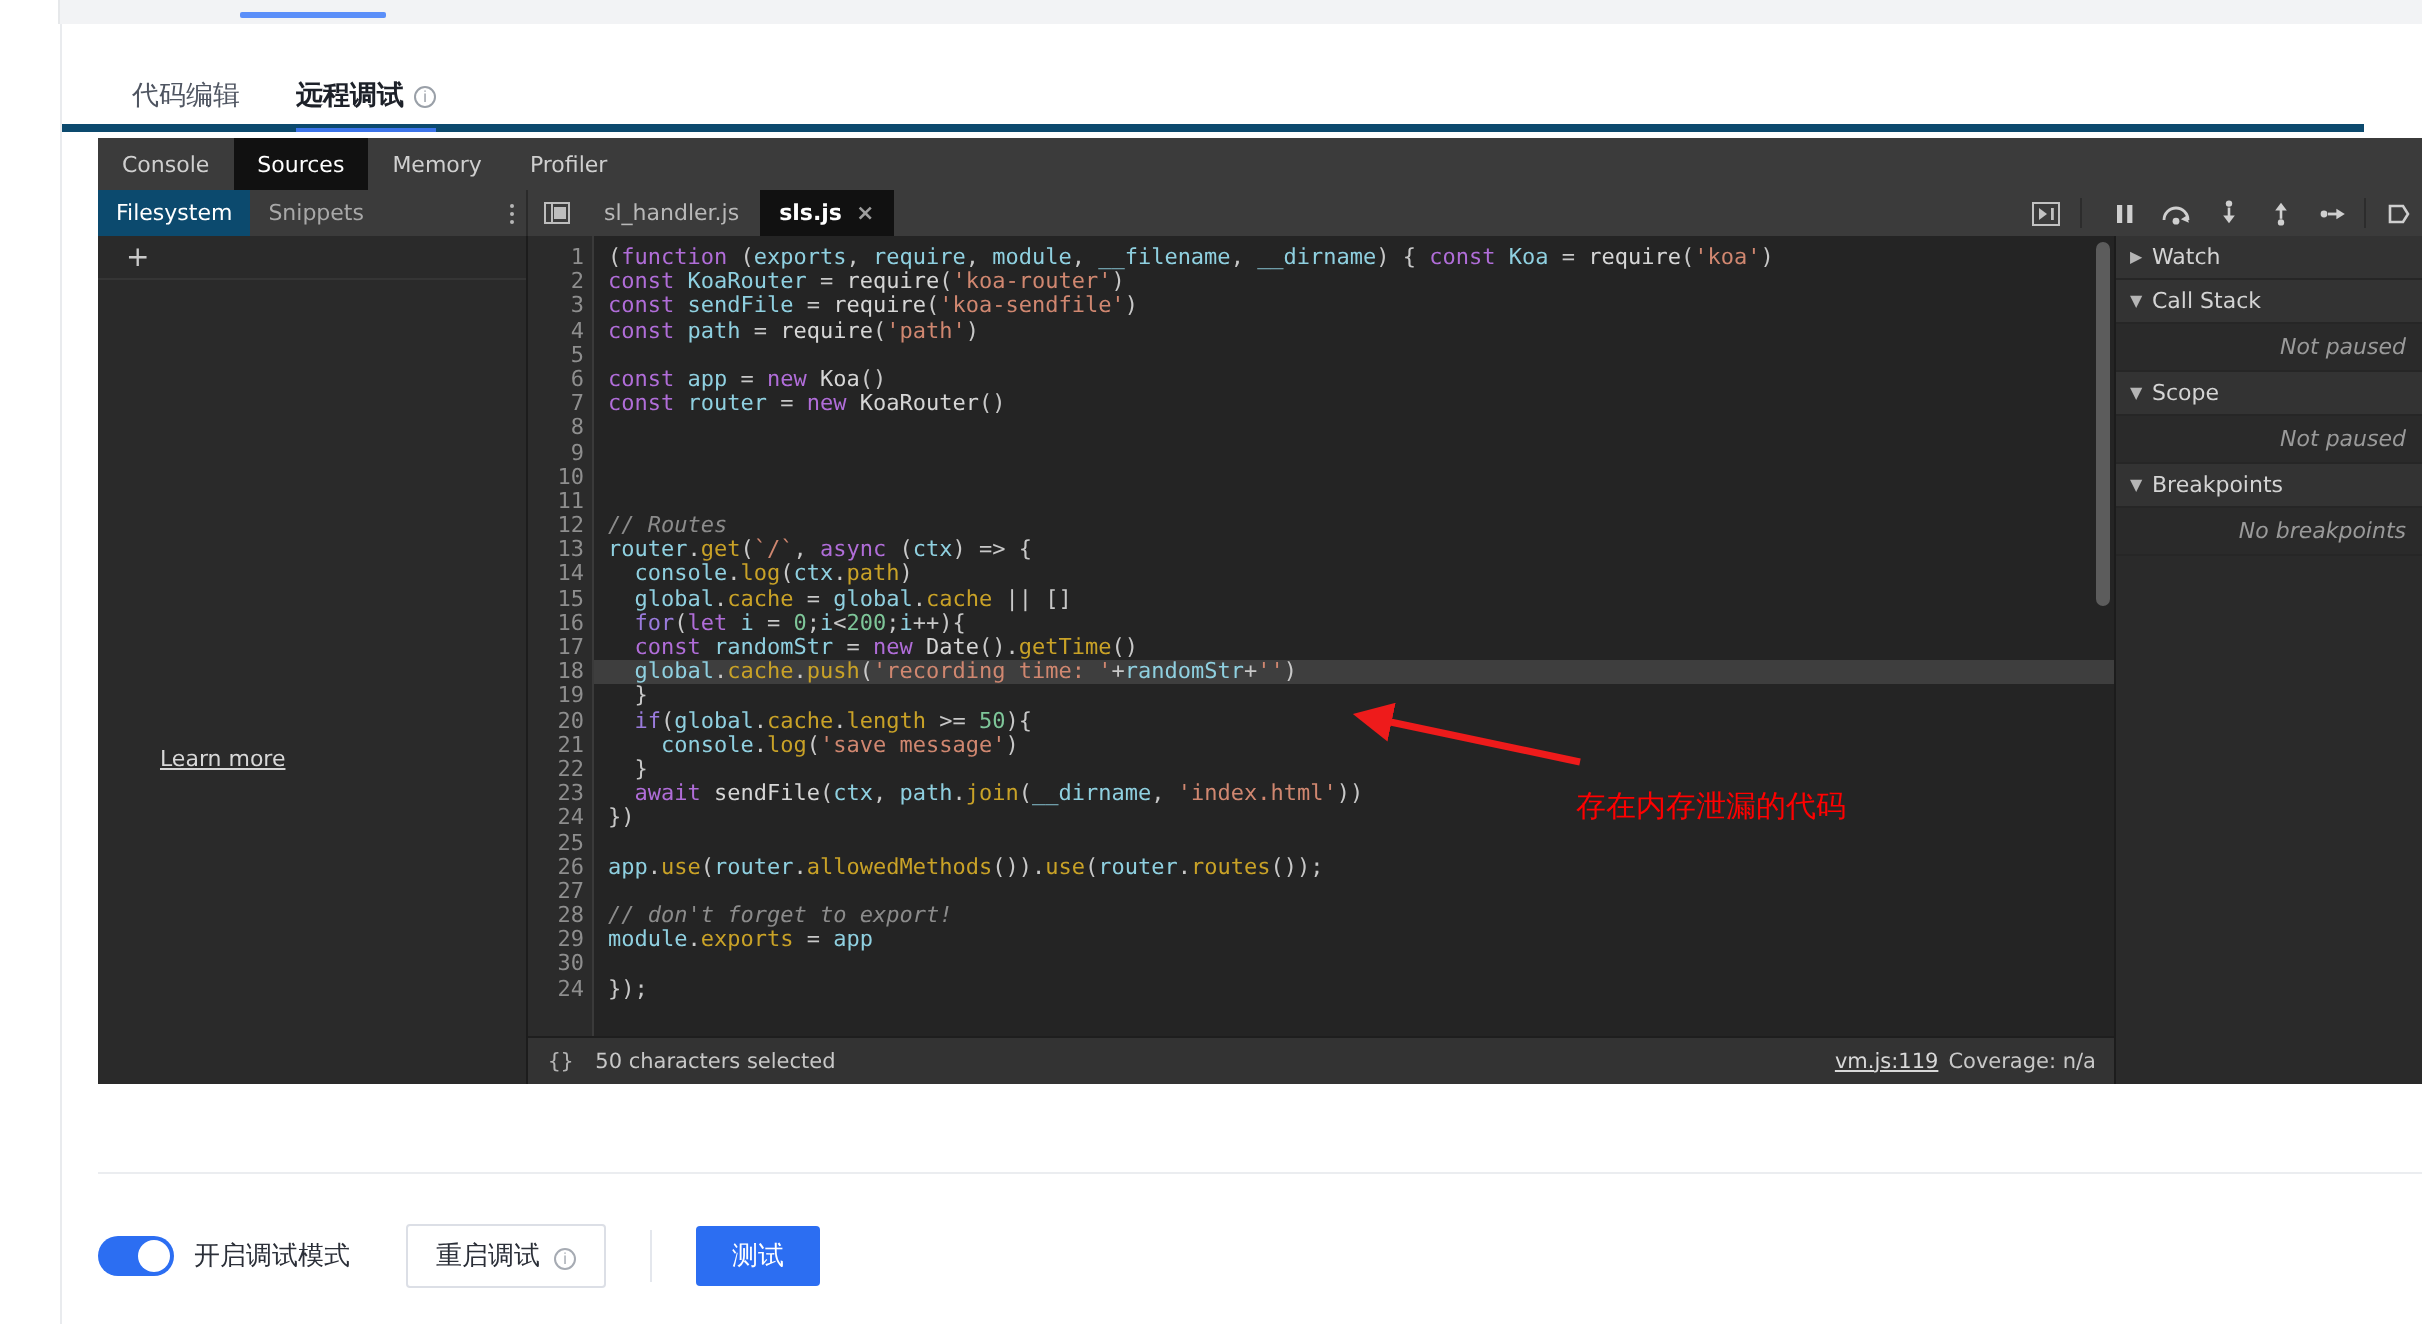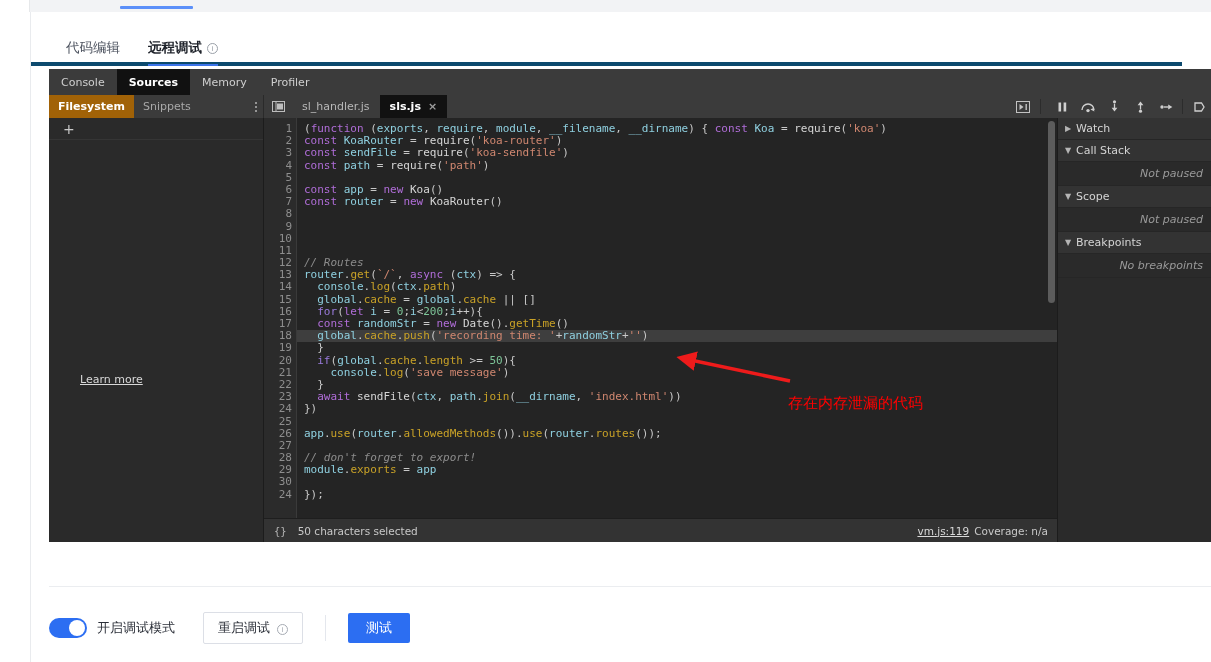--- a/index.html
+++ b/index.html
@@ -75,37 +75,37 @@
   #dt-tabs {
     position: absolute; left: 0; top: 0; width: 1163px; height: 26px;
     background: #3b3b3b;
     display: flex; align-items: stretch;
   }
   .dt-tab {
     display: flex; align-items: center; padding: 0 12px;
     font-size: 11px; color: #cfcfcf; cursor: pointer;
     white-space: nowrap;
   }
-  .dt-tab.sel { background: #111111; color: #ffffff; font-weight: bold; }
+  .dt-tab.sel { background: #111111; color: #ffffff; font-weight: normal; }
 
   
   #dt-sub {
     position: absolute; left: 0; top: 26px; width: 1163px; height: 23px;
     background: #3b3b3b;
   }
   #nav-sub {
     position: absolute; left: 0; top: 0; width: 215px; height: 23px;
     display: flex; align-items: stretch;
     border-right: 1px solid #2a2a2a;
   }
   .sub-tab {
     display: flex; align-items: center; padding: 0 9px;
     font-size: 11px; color: #a8a8a8; cursor: pointer; white-space: nowrap;
   }
-  .sub-tab.sel { background: #a16207; color: #ffffff; font-weight: bold; justify-content: center; }
+  .sub-tab.sel { background: #0c4a6e; color: #ffffff; font-weight: normal; justify-content: center; }
   #nav-kebab {
     position: absolute; right: 6px; top: 0; height: 23px;
     display: flex; flex-direction: column; justify-content: center;
     align-items: center; gap: 2px; cursor: pointer;
   }
   #nav-kebab i { display: block; width: 2px; height: 2px; background: #b5b5b5; border-radius: 50%; }
 
   #file-sub {
     position: absolute; left: 215px; top: 0; right: 0; height: 23px;
     display: flex; align-items: stretch;

